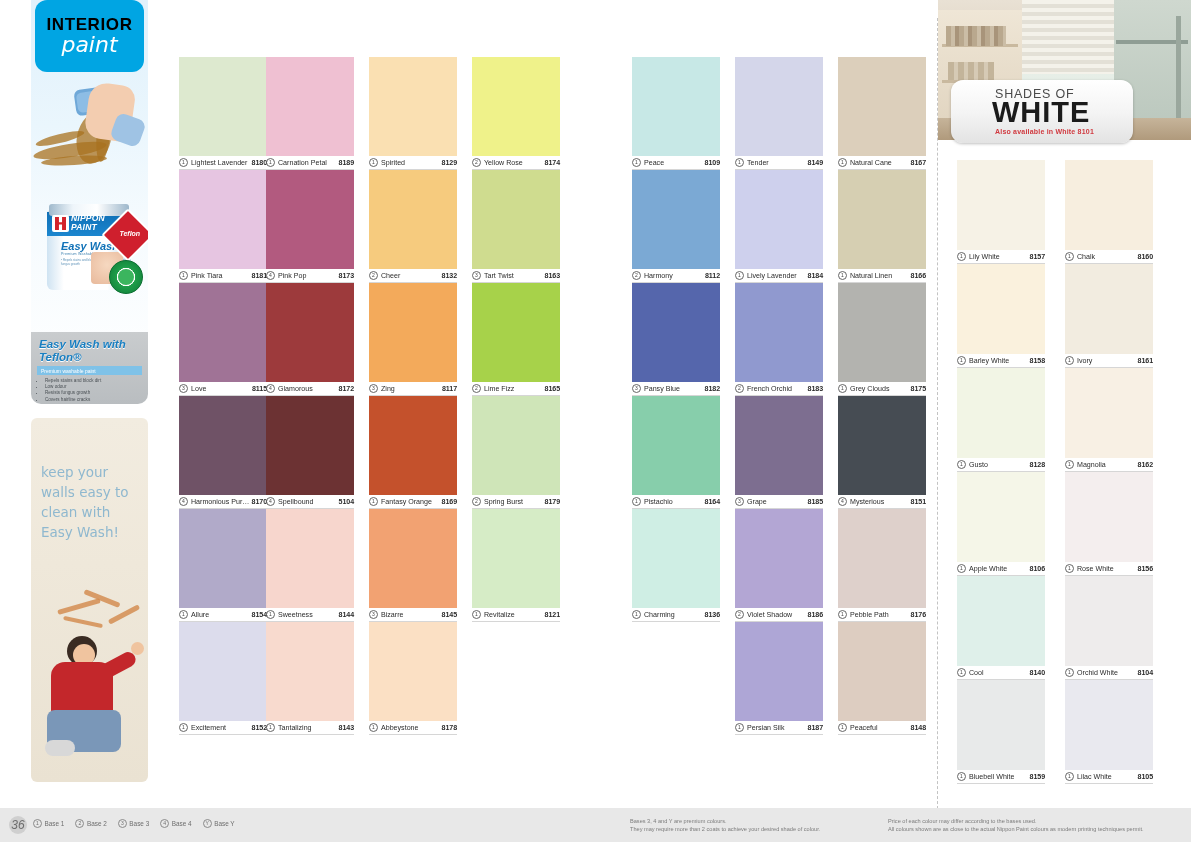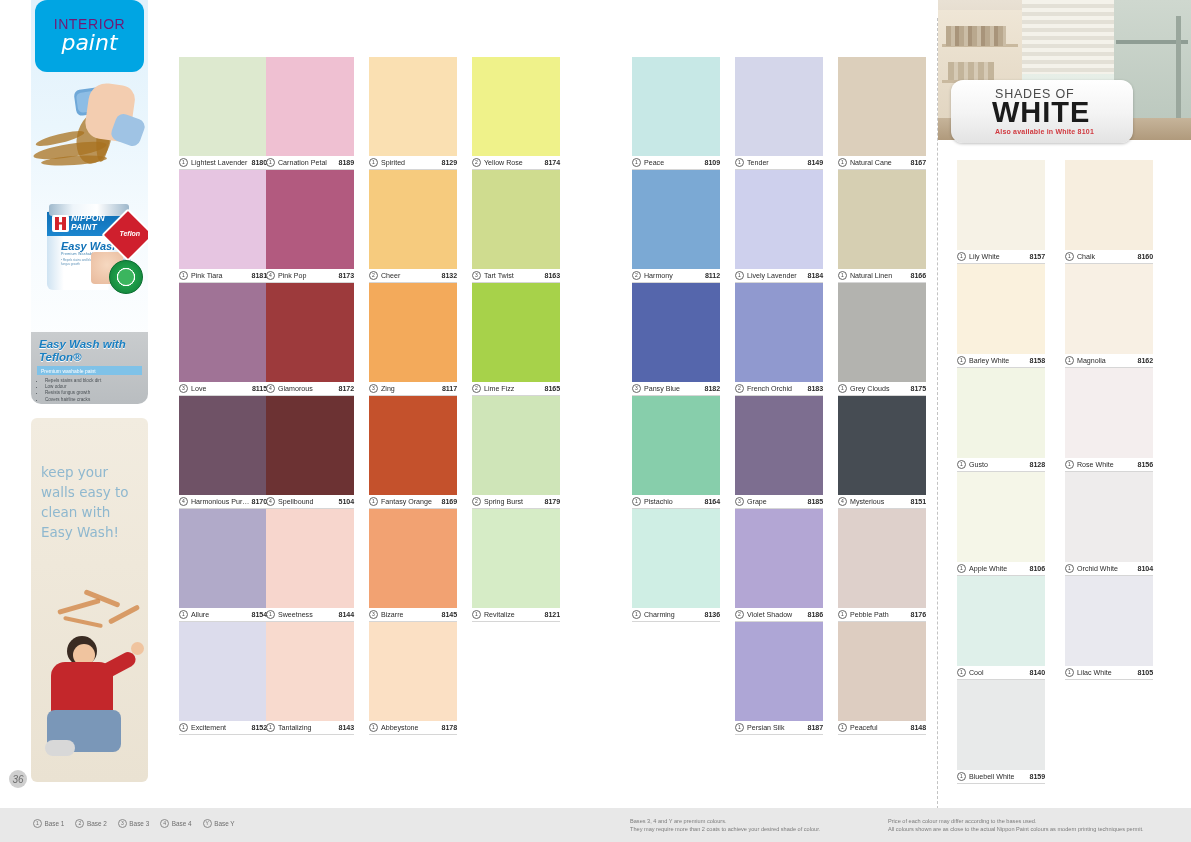--- a/index.html
+++ b/index.html
@@ -17,21 +17,21 @@
   .sb-hero{
     position:absolute;left:0;top:-14px;width:117px;height:409px;
     background:linear-gradient(180deg,#dff0fb 0%,#eaf6fd 34%,#f6fbfe 60%,#ffffff 100%);
     border-radius:0 0 10px 10px;overflow:hidden;
   }
   .hero-badge{
     position:absolute;left:4px;top:14px;width:109px;height:72px;
     background:#00a5e3;border-radius:12px;
     display:flex;flex-direction:column;align-items:center;justify-content:center;
   }
-  .hero-badge .l1{color:#701a75;font-size:14px;letter-spacing:.6px;line-height:1;font-weight:400;}
+  .hero-badge .l1{color:#000000;font-size:17px;letter-spacing:.6px;line-height:1;font-weight:700;}
   .hero-badge .l2{color:#fff;font-size:22px;line-height:1.05;font-weight:400;font-style:italic;font-family:"DejaVu Sans",sans-serif;}
 
   
   .smear{position:absolute;left:0;top:96px;width:117px;height:150px;overflow:hidden;}
   .smear i{position:absolute;display:block;border-radius:50%;background:#a8711f;opacity:.75;}
   .s1{left:2px;top:62px;width:74px;height:13px;transform:rotate(-9deg);}
   .s2{left:10px;top:74px;width:66px;height:9px;transform:rotate(-4deg);background:#c08b34;}
   .s3{left:4px;top:52px;width:50px;height:9px;transform:rotate(-14deg);background:#b87f26;}
   .s4{left:46px;top:30px;width:34px;height:52px;transform:rotate(12deg);background:#b5801f;opacity:.6;}
   .s5{left:66px;top:16px;width:14px;height:64px;transform:rotate(6deg);background:#c8942f;opacity:.55;}
@@ -144,22 +144,22 @@
     background:linear-gradient(180deg,#ffffff 0%,#f4f4f4 52%,#e3e3e3 100%);
     border-radius:12px;box-shadow:0 1px 3px rgba(0,0,0,.25);
   }
   .whitebadge .wb1{position:absolute;left:44px;top:7px;color:#4a4a4a;font-size:12.5px;letter-spacing:.8px;}
   .whitebadge .wb2{position:absolute;left:41px;top:17px;color:#1b1b1b;font-size:29px;font-weight:bold;letter-spacing:1px;line-height:30px;}
   .whitebadge .wb3{position:absolute;left:44px;top:48px;color:#d0393f;font-size:7px;font-weight:bold;letter-spacing:.2px;}
 
   
   .footer{position:absolute;left:0;top:808px;width:1191px;height:34px;background:#e8e8e8;}
   .pagenum{
-    position:absolute;top:770px;width:18px;height:18px;border-radius:50%;
-    background:#cfcfcf;color:#6d6d6d;font-size:10px;
+    position:absolute;top:816px;width:18px;height:18px;border-radius:50%;
+    background:#cfcfcf;color:#6d6d6d;font-size:12px;
     display:flex;align-items:center;justify-content:center;font-style:italic;
   }
   .pg-left{left:9px;} .pg-right{left:1164px;margin-left:48px;}
   .baselegend{position:absolute;left:33px;top:819px;display:flex;gap:11px;}
   .baselegend div{display:flex;align-items:center;font-size:6.4px;color:#6e6e6e;}
   .baselegend .base{display:inline-flex;align-items:center;justify-content:center;
     width:7px;height:7px;border:.6px solid #8a8a8a;border-radius:50%;font-size:5px;margin-right:2.5px;line-height:1;}
   .fnote{position:absolute;top:817px;font-size:5.6px;color:#7c7c7c;line-height:8px;}
   .fn-mid{left:630px;} .fn-right{left:888px;}
 </style>
@@ -632,20 +632,28 @@
             </div>
           </div>
         </div>
         <div class="swcol" style="left: 108px;">
           <div class="swatch">
             <div class="chip" style="height: 90px; background: rgb(247, 238, 223);"></div>
             <div class="swlabel">
               <span class="base">1</span>
               <span class="nm">Chalk</span>
               <span class="cd">8160</span>
+            </div>
+          </div>
+          <div class="swatch">
+            <div class="chip" style="height: 90px; background: rgb(242, 236, 224);"></div>
+            <div class="swlabel">
+              <span class="base">1</span>
+              <span class="nm">Ivory</span>
+              <span class="cd">8161</span>
             </div>
           </div>
           <div class="swatch">
             <div class="chip" style="height: 90px; background: rgb(248, 240, 228);"></div>
             <div class="swlabel">
               <span class="base">1</span>
               <span class="nm">Magnolia</span>
               <span class="cd">8162</span>
             </div>
           </div>

